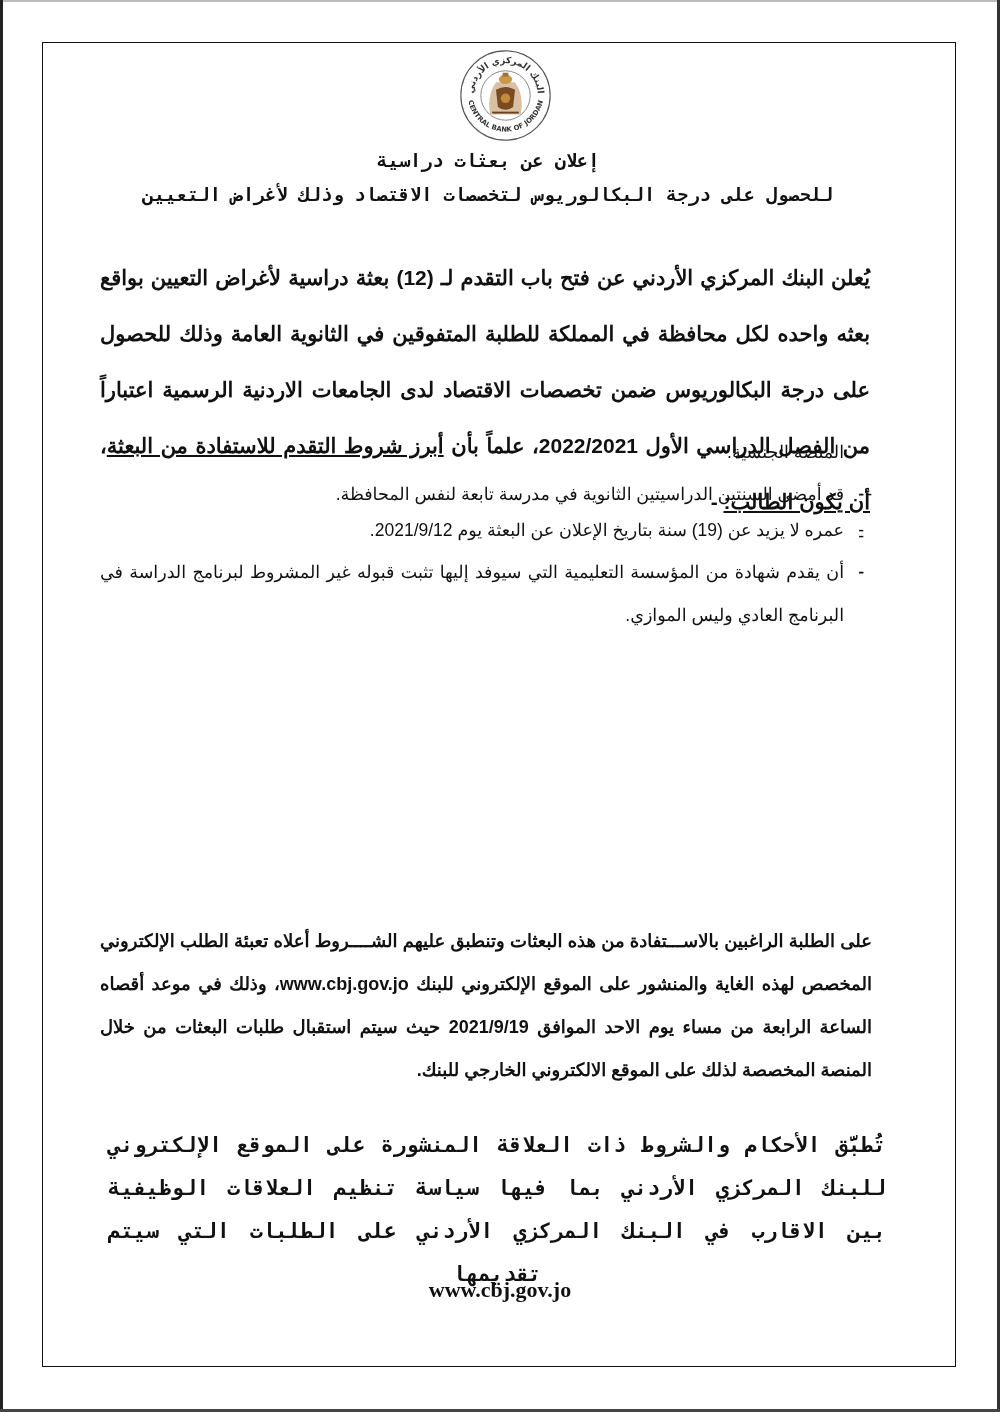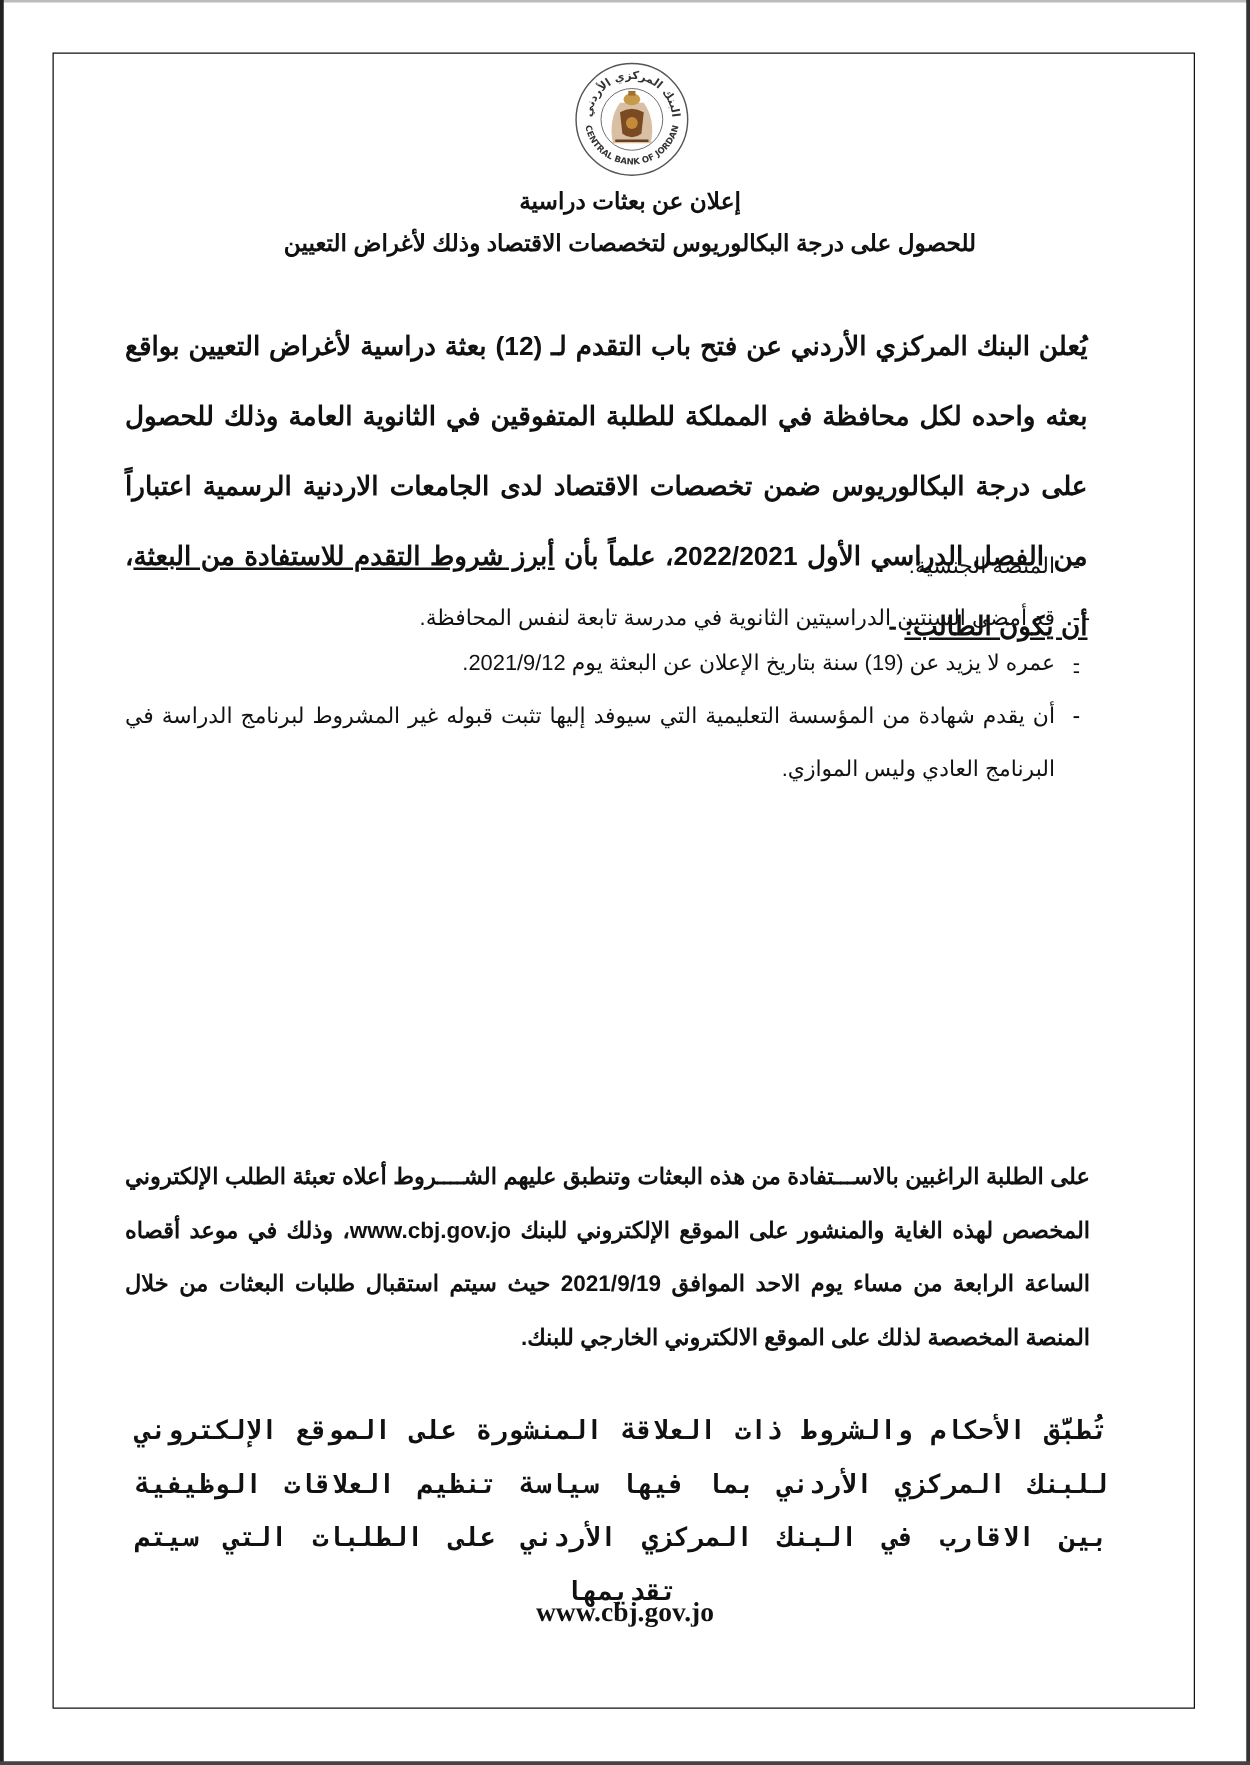--- a/index.html
+++ b/index.html
@@ -19,22 +19,22 @@
     border: 1.5px solid #111; box-sizing: border-box;
   }
 
   .logo {
     position: absolute; left: 458px; top: 48px; width: 95px; height: 95px;
   }
 
   .rtl { direction: rtl; unicode-bidi: embed; }
 
   .title {
-    position: absolute; left: 124px; width: 760px; text-align: center;
-    font-family: Liberation Sans, sans-serif; font-weight: bold; font-size: 18.5px;
+    position: absolute; left: 108px; width: 760px; text-align: center;
+    font-family: Liberation Mono, monospace; font-weight: bold; font-size: 18.5px;
   }
   .title1 { top: 150px; }
   .title2 { top: 184px; }
 
   .intro {
     position: absolute; left: 100px; top: 250px; width: 770px;
     font-family: "Liberation Sans", sans-serif; font-weight: bold; font-size: 21px;
     line-height: 56px; text-align: justify; text-align-last: right;
   }
   .u { text-decoration: underline; }

